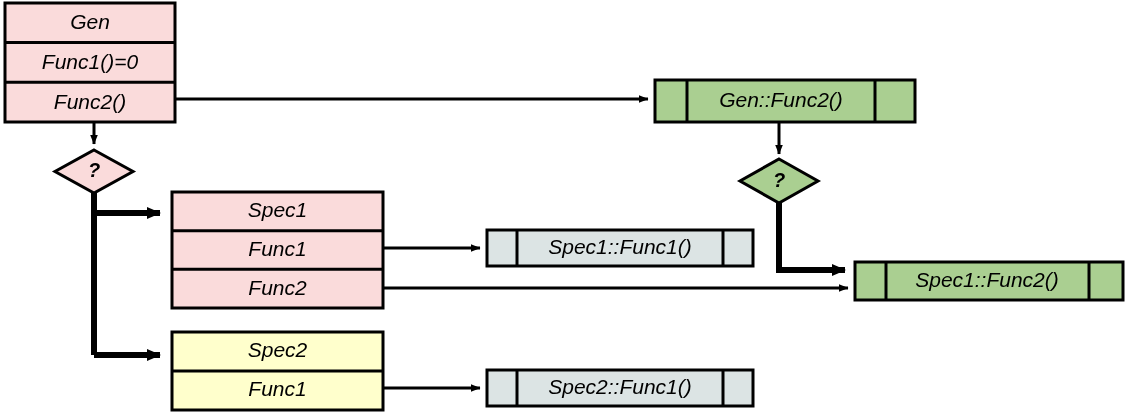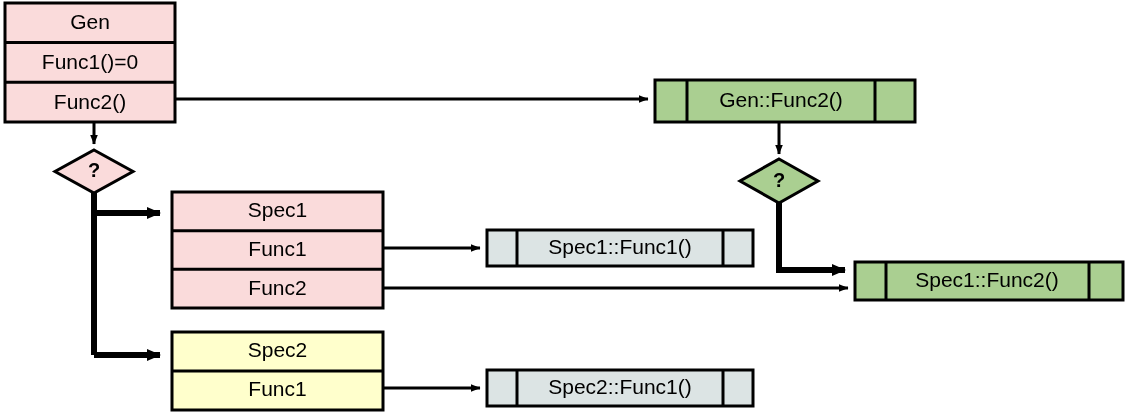--- a/index.html
+++ b/index.html
@@ -7,20 +7,21 @@
     padding: 0;
     background: #ffffff;
   }
   #canvas {
     position: relative;
     width: 1128px;
     height: 415px;
     background: #ffffff;
     font-family: "Liberation Sans", sans-serif;
     overflow: hidden;
+    font-style: italic;
   }
   #canvas svg {
     position: absolute;
     left: 0;
     top: 0;
     width: 1128px;
     height: 415px;
   }
   .node-text {
     font-family: "Liberation Sans", sans-serif;

